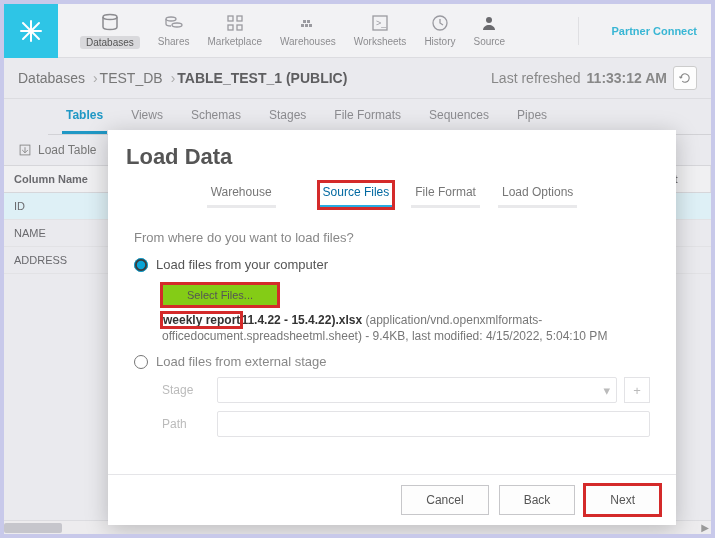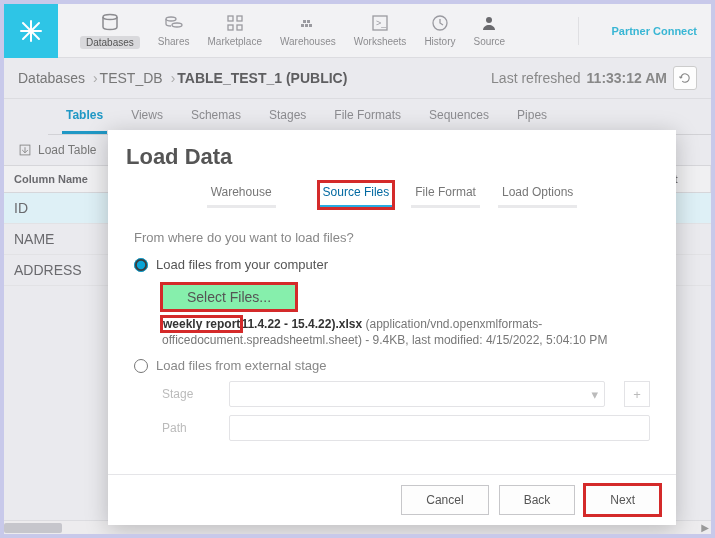--- a/index.html
+++ b/index.html
@@ -50,48 +50,48 @@
   .refresh-btn { width:24px;height:24px;border:1px solid #ccc;border-radius:3px;display:flex;align-items:center;justify-content:center; background:#fdfdfd; color:#888;}
   
   .tabrow { display:flex; gap:20px; padding:0 14px; border-bottom:1px solid #d2d2d6; font-size:12px;margin-left:44px;}
   .tab { padding:9px 4px; color:#8c8c90; cursor:pointer;}
   .tab.active { color:#2098c5; border-bottom:3px solid #2098c5; font-weight:600;}
   
   .loadbtn { display:flex; align-items:center; gap:6px; padding:8px 14px; color:#777; font-size:12px;}
   .gridhead { display:flex; border-top:1px solid #d6d6da; border-bottom:1px solid #d6d6da; background:#f0f0f2;}
   .gridhead .gcell { padding:7px 10px; font-size:11px; color:#6a6a6e; font-weight:600; border-right:1px solid #e0e0e3;}
   .gridrow { display:flex; border-bottom:1px solid #e2e2e5;}
-  .gridrow .gcell { padding:7px 10px; font-size:14px; color:#6a6a6e;}
+  .gridrow .gcell { padding:7px 10px; font-size:11px; color:#6a6a6e;}
   .gridrow.sel { background:#def0f6;}
   
   .modal {
     position:absolute;
     left:104px; top:126px;
     width:568px; height:395px;
     background:#fff;
     box-shadow: 0 4px 22px rgba(0,0,0,0.22);
     display:flex; flex-direction:column;
   }
   .modal h2 { font-size:22px; font-weight:600; color:#555; padding:14px 18px 8px;}
   .wizsteps { display:flex; justify-content:center; gap:18px; padding:4px 18px 10px;}
   .wizstep { font-size:12px; color:#777; padding:3px 4px 6px; border-bottom:3px solid #e9e9eb; position:relative;}
   .wizstep.active { color:#0369a1; border-bottom-color:#29abe2; font-weight:500;margin-left:25px;}
   .wizstep.hl { outline:3px solid #d42a2a; outline-offset:-1px;}
   .mbody { padding:6px 26px; flex:1; overflow:auto;}
   .mprompt { font-size:13px; color:#888; margin:6px 0 12px;}
   .radio { display:flex; align-items:center; gap:8px; margin:6px 0;}
   .radio input { accent-color:#0aa4d6; width:14px;height:14px;}
   .radio label { font-size:13px; color:#555;}
-  .selectfiles { display:inline-block; margin:6px 0 4px 28px; border:1px solid #bdbdbf; padding:4px 24px; font-size:14px; color:#555; background:#86efac;}
+  .selectfiles { display:inline-block; margin:6px 0 4px 28px; border:1px solid #bdbdbf; padding:4px 24px; font-size:11px; color:#555; background:#84cc16;}
   .selectfiles.hl { outline:3px solid #d42a2a; outline-offset:-1px;}
   .fileinfo { margin:2px 0 10px 28px; font-size:12px; color:#777; line-height:1.35;}
   .fileinfo .fname-hl { outline:3px solid #d42a2a; outline-offset:-1px; color:#333; padding:0 1px; font-weight:600;}
   .fname2 { color:#333; font-weight:600;}
   .radio.disabled label { color:#888;}
-  .row { display:flex; align-items:center; gap:19px; margin:8px 0 0 28px;}
+  .row { display:flex; align-items:center; gap:7px; margin:8px 0 0 28px;}
   .row .lbl { width:48px; font-size:12px; color:#bbb;}
   .row .field { flex:1; height:26px; border:1px solid #e3e3e6; background:#fff; border-radius:2px; display:flex; align-items:center; justify-content:flex-end; padding:0 6px; color:#bbb;}
   .row .add { width:26px; height:26px; border:1px solid #e3e3e6; display:flex; align-items:center; justify-content:center; color:#bbb;}
   .mfooter { border-top:1px solid #e5e5e8; padding:10px 16px; display:flex; justify-content:flex-end; gap:10px;}
   .btn { border:1px solid #c7c7ca; background:#fdfdfd; color:#555; font-size:12px; padding:7px 24px; cursor:pointer;}
   .btn.hl { outline:3px solid #d42a2a; outline-offset:-1px;}
   
   .hscroll { position:absolute; left:0; right:0; bottom:0; height:14px; background:#edecee; border-top:1px solid #dcdce0;}
   .hscroll .thumb { position:absolute; left:0; width:58px; height:10px; top:2px; background:#c6c6cc; border-radius:2px;}
   .hscroll .arrow { position:absolute; right:2px; top:1px; color:#999; font-size:10px;}

